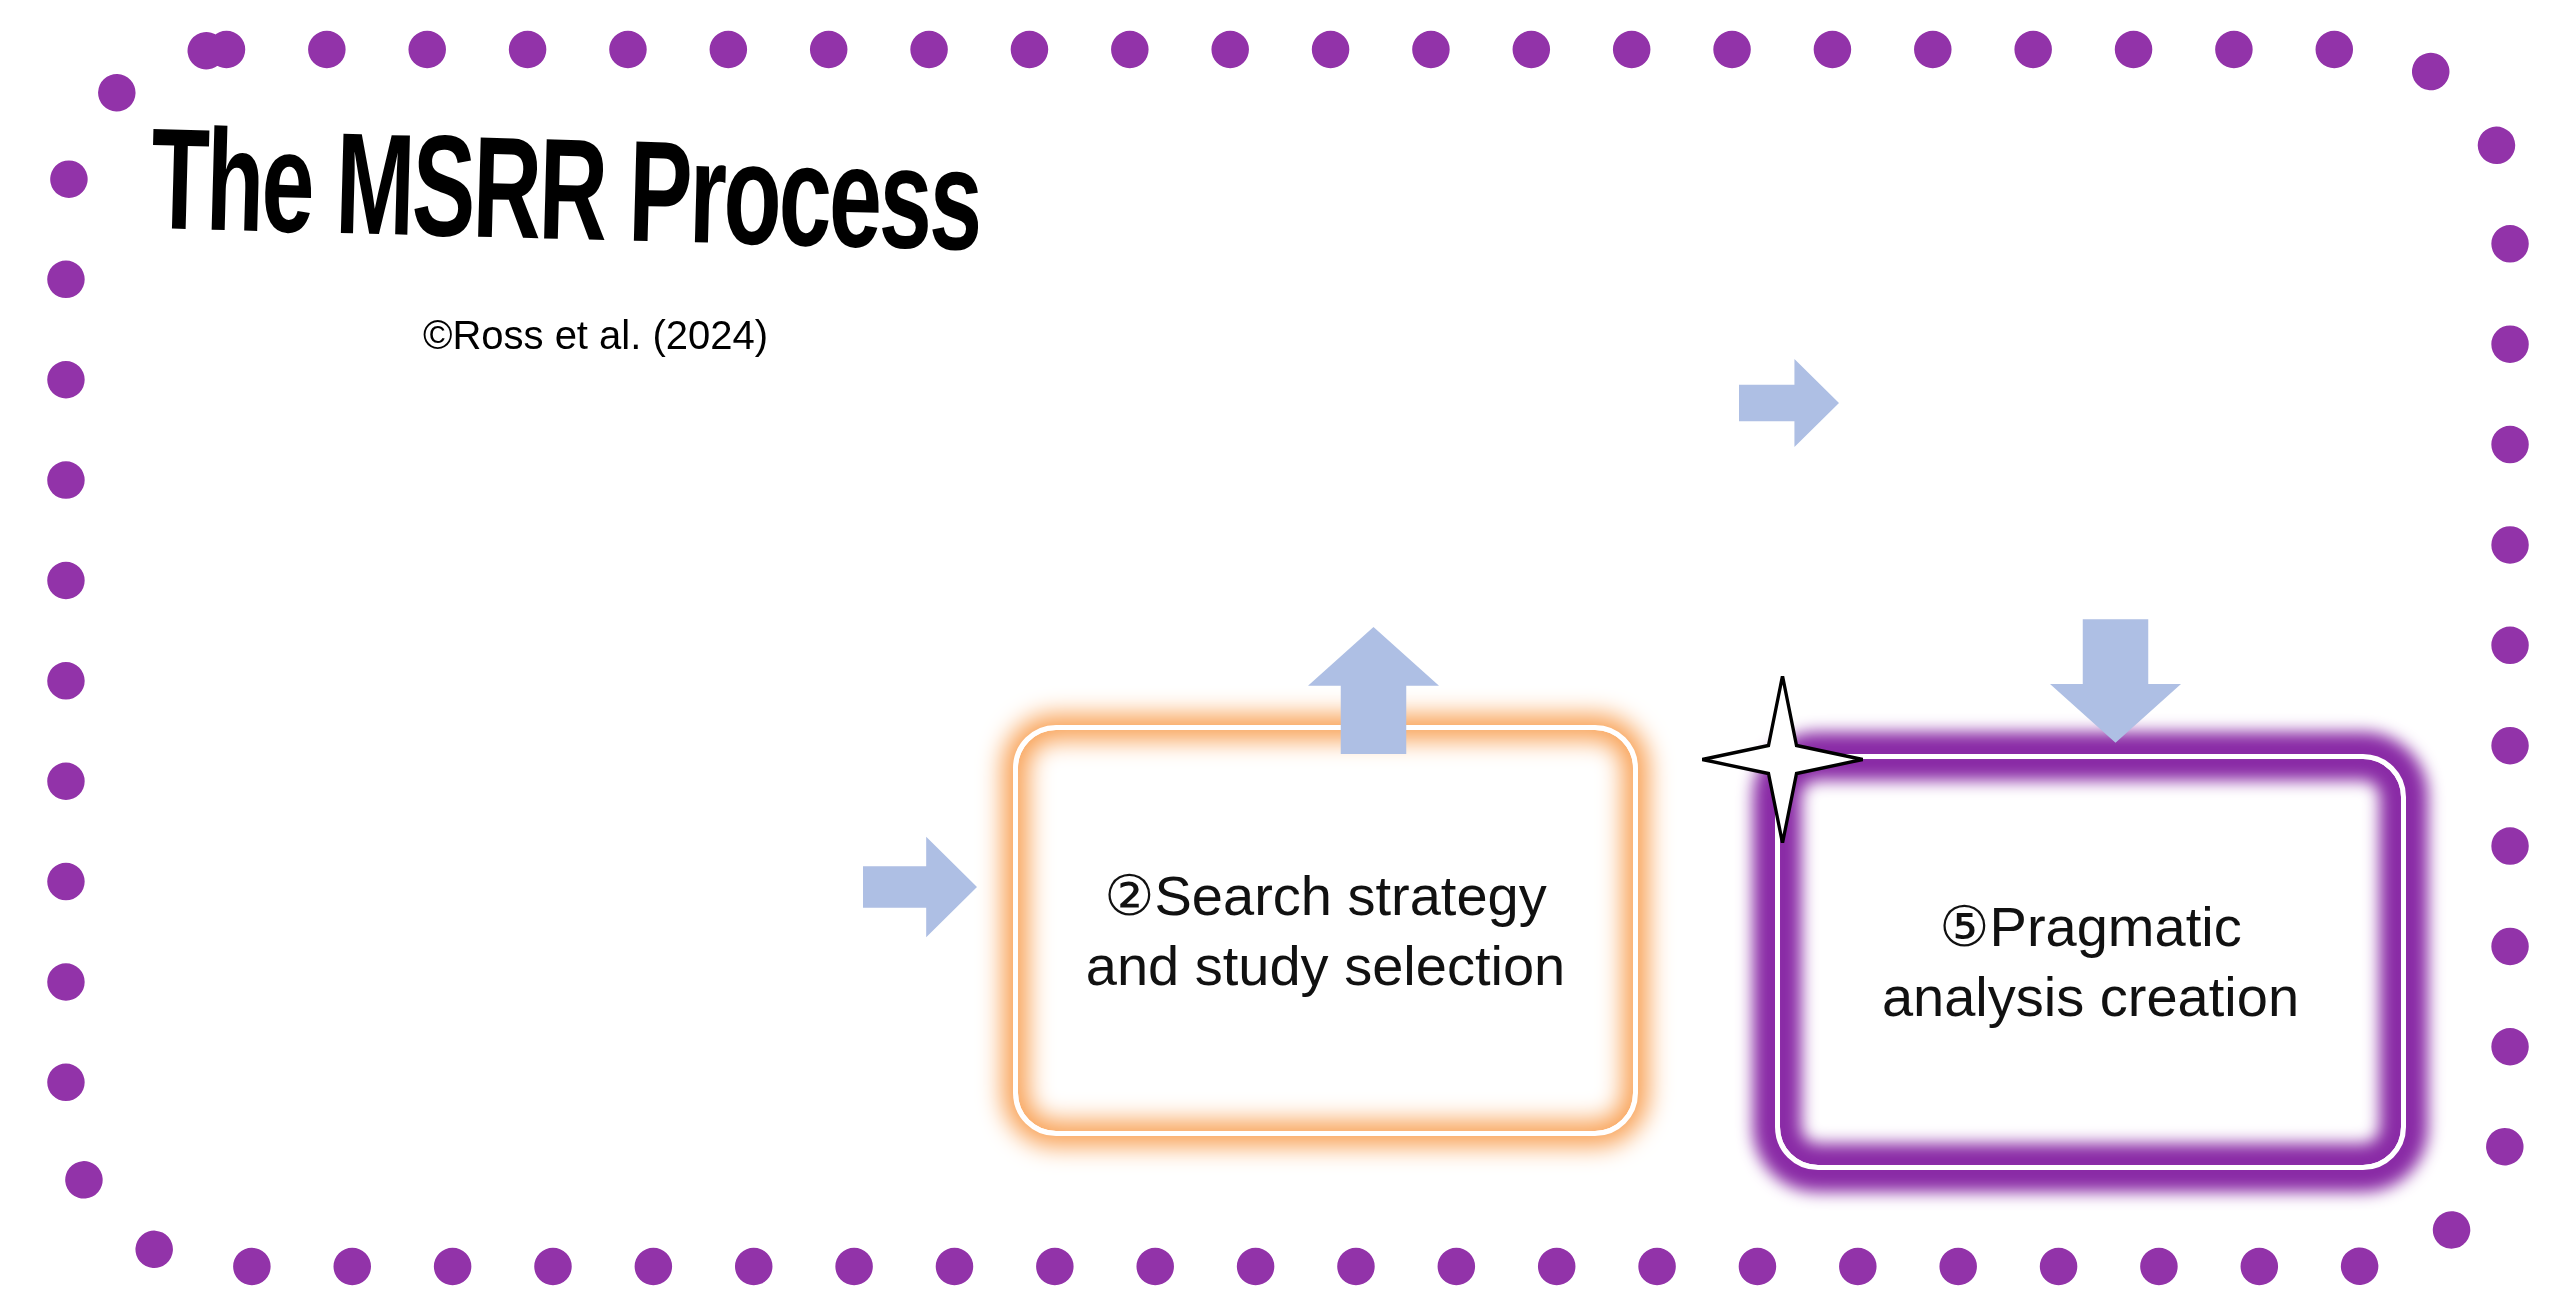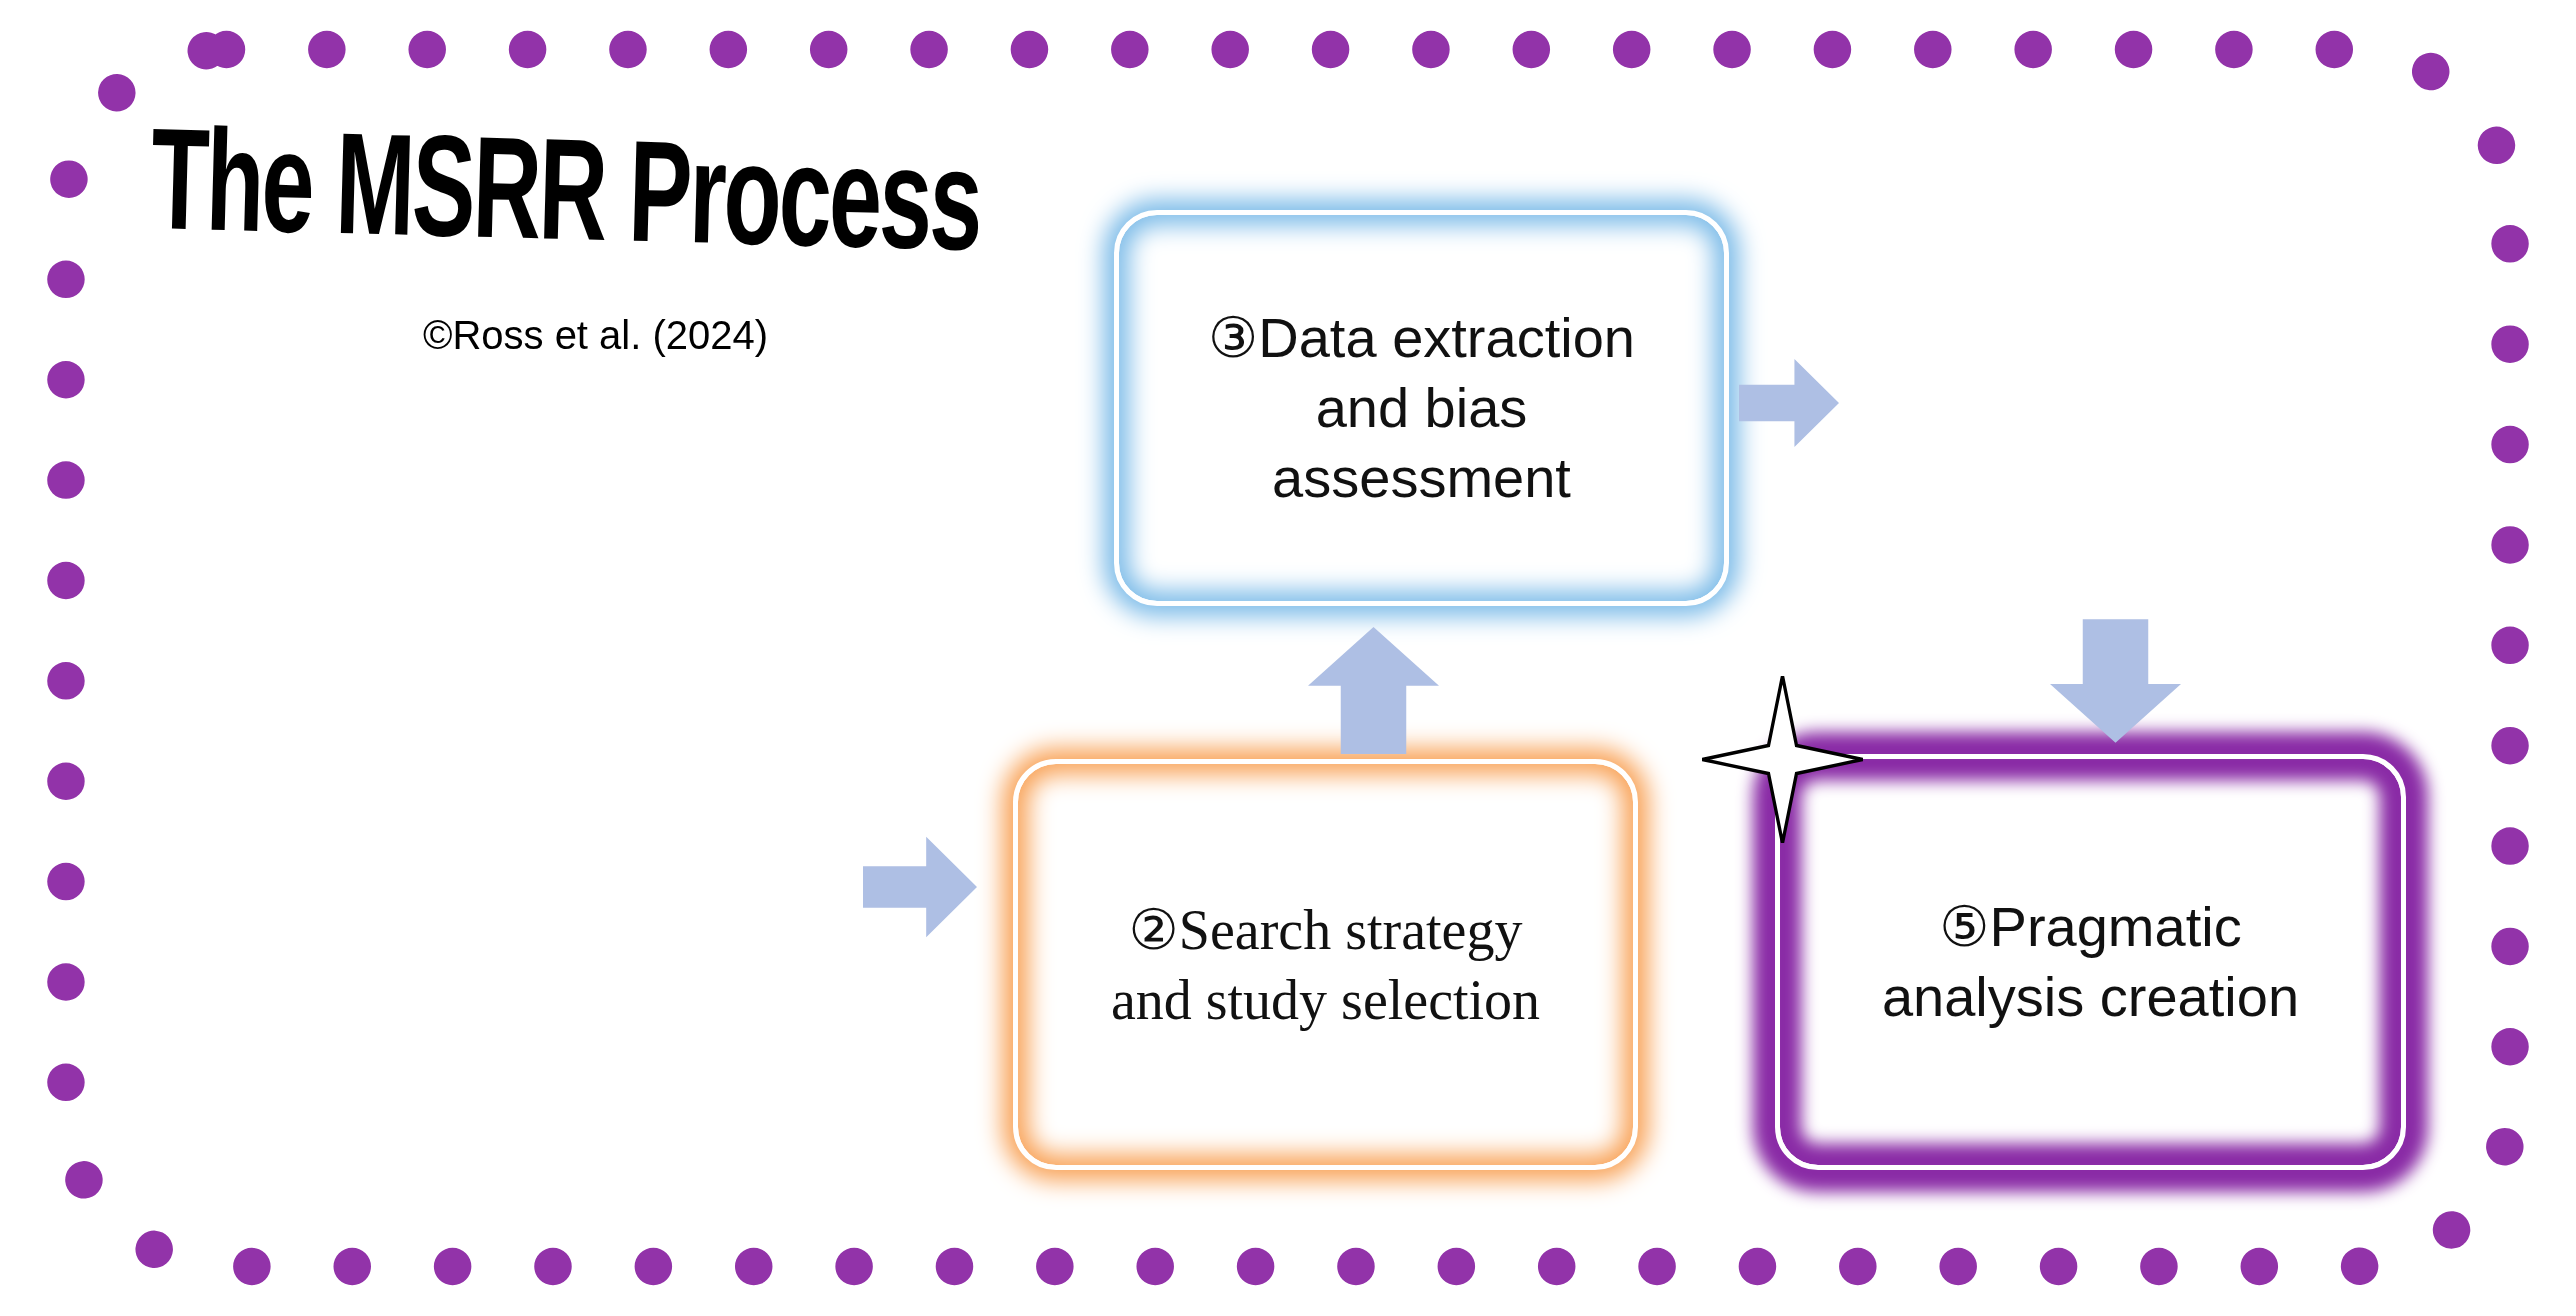--- a/index.html
+++ b/index.html
@@ -61,21 +61,21 @@
     z-index: 2;
   }
   .box .label {
     white-space: pre-line;
     font-size: 56px;
     line-height: 1.25;
     color: #111;
     padding: 0 20px;
   }
   .box-1 { left: 194px;  top: 611px;  width: 646px; height: 395px; }
-  .box-2 { left: 1013px; top: 759px; width: 615px; height: 401px; font-family: Liberation Serif, serif; }
+  .box-2 { left: 1013px; top: 725px; width: 615px; height: 401px; }
   .box-3 { left: 1114px; top: 210px;  width: 605px; height: 386px; }
   .box-4 { left: 1847px; top: 207px;  width: 606px; height: 385px; }
   .box-5 { left: 1775px; top: 754px; width: 621px; height: 406px;
            box-shadow: 0 0 16px 21.4px var(--glow), inset 0 0 16px 21.4px var(--glow); }
 
   
   .arrow { position: absolute; z-index: 3; }
   .arrow polygon { fill: var(--arrow, #aebfe4); }
   .arrow-1 { left: 863px; top: 830px; width: 114px; height: 114px; }
   .arrow-2 { left: 1308px; top: 627px;  width: 131px; height: 127px; }
@@ -97,25 +97,20 @@
 
   <div class="title">The MSRR Process</div>
   <div class="attribution">©Ross et al. (2024)</div>
 
 
   <div class="box box-2" style="--glow: #f9a45a;">
     <div class="label">②Search strategy
 and study selection</div>
   </div>
 
-  <div class="box box-3" style="--glow: #7fbde9;">
-    <div class="label">③Data extraction
-and bias
-assessment</div>
-  </div>
 
 
   <div class="box box-5" style="--glow: #8a2ba6;">
     <div class="label">⑤Pragmatic
 analysis creation</div>
   </div>
 
   <svg class="arrow arrow-1" viewBox="0 0 175 170" xmlns="http://www.w3.org/2000/svg">
     <polygon points="0,53 97,53 97,8 175,85 97,162 97,117 0,117"></polygon>
   </svg>

